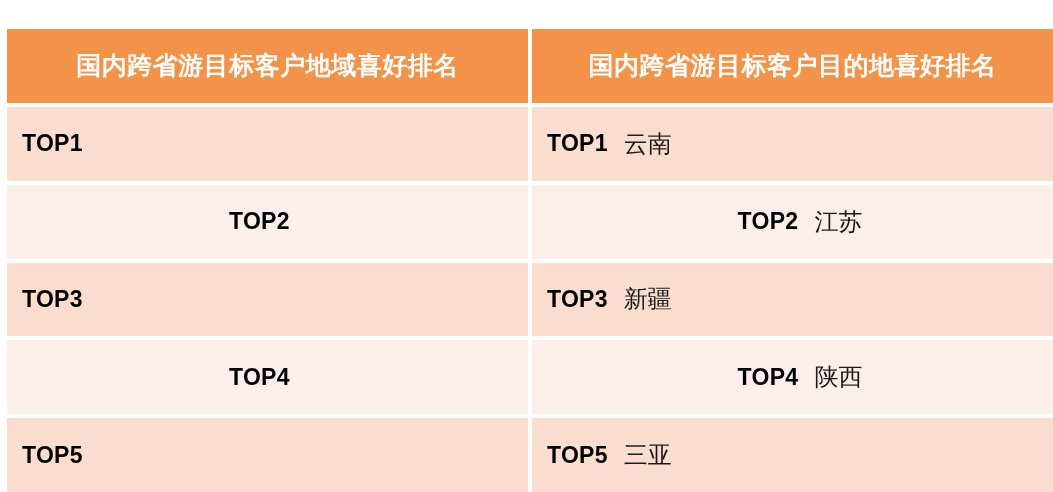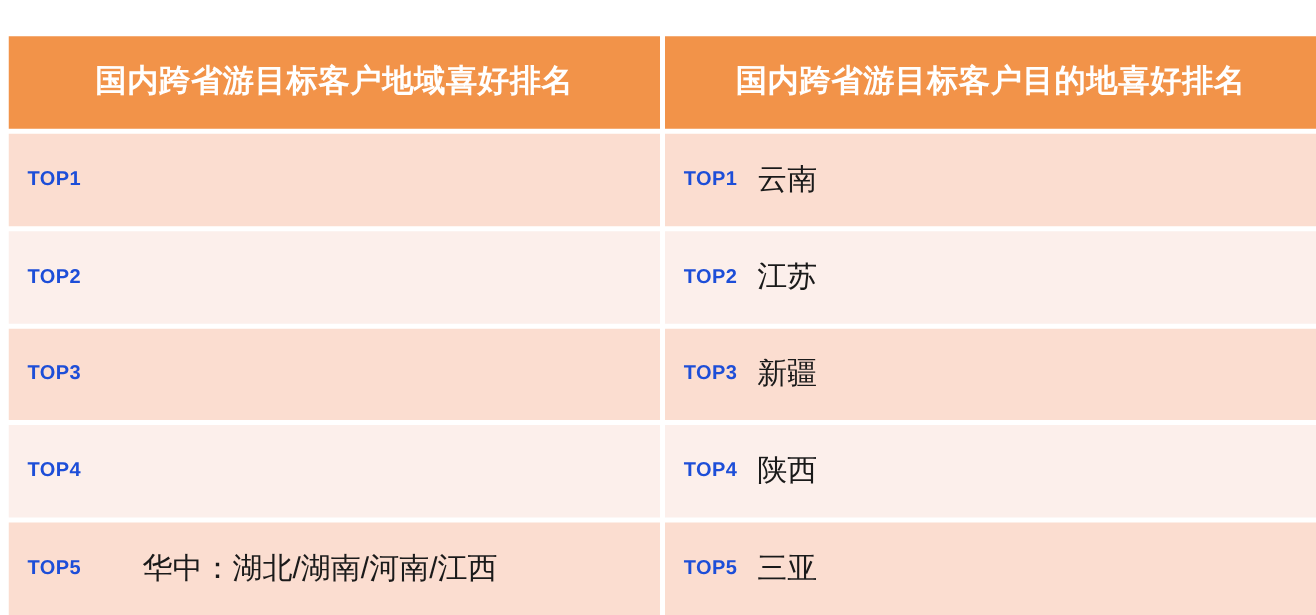--- a/index.html
+++ b/index.html
@@ -53,25 +53,25 @@
     font-weight: bold;
     letter-spacing: 0.5px;
     line-height: 1;
   }
 
   .row-cell {
     padding-left: 15px;
   }
 
   .row-cell.shade-dark  { background: #FBDDD0; }
-  .row-cell.shade-light { background: #FCEFEB; }
+  .row-cell.shade-light { background: #FCEFEB; justify-content: center; }
 
   .rank {
-    color: #1d4ed8;
-    font-size: 16px;
+    color: #000000;
+    font-size: 23px;
     font-weight: bold;
     letter-spacing: 0.3px;
     line-height: 1;
     flex: 0 0 auto;
   }
 
   .rank-left  { width: 92px; }
   .rank-right { margin-right: 16px; }
 
   .value {
@@ -124,21 +124,20 @@
     <div class="cell row-cell shade-light">
       <span class="rank rank-left">TOP4</span>
     </div>
     <div class="cell row-cell shade-light">
       <span class="rank rank-right">TOP4</span>
       <span class="value">陕西</span>
     </div>
 
     <div class="cell row-cell shade-dark">
       <span class="rank rank-left">TOP5</span>
-      <span class="value">华中：湖北/湖南/河南/江西</span>
     </div>
     <div class="cell row-cell shade-dark">
       <span class="rank rank-right">TOP5</span>
       <span class="value">三亚</span>
     </div>
 
   </div>
 </div>
 
 </body></html>

